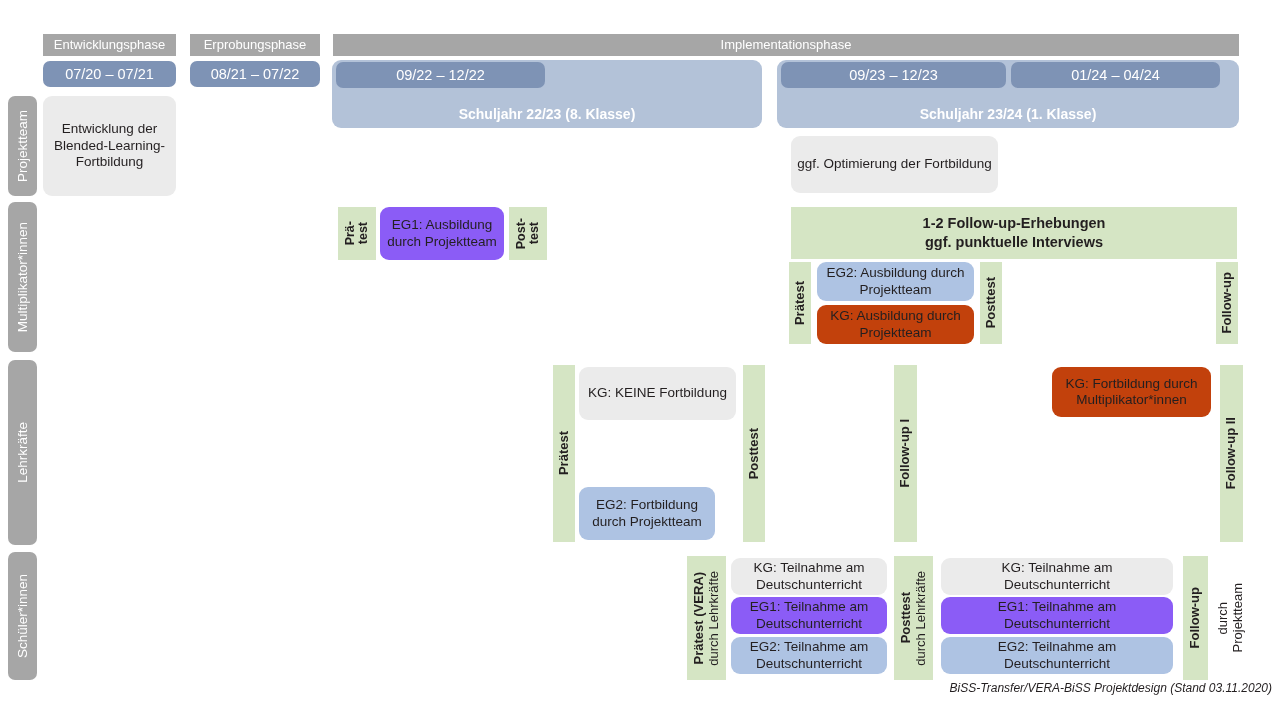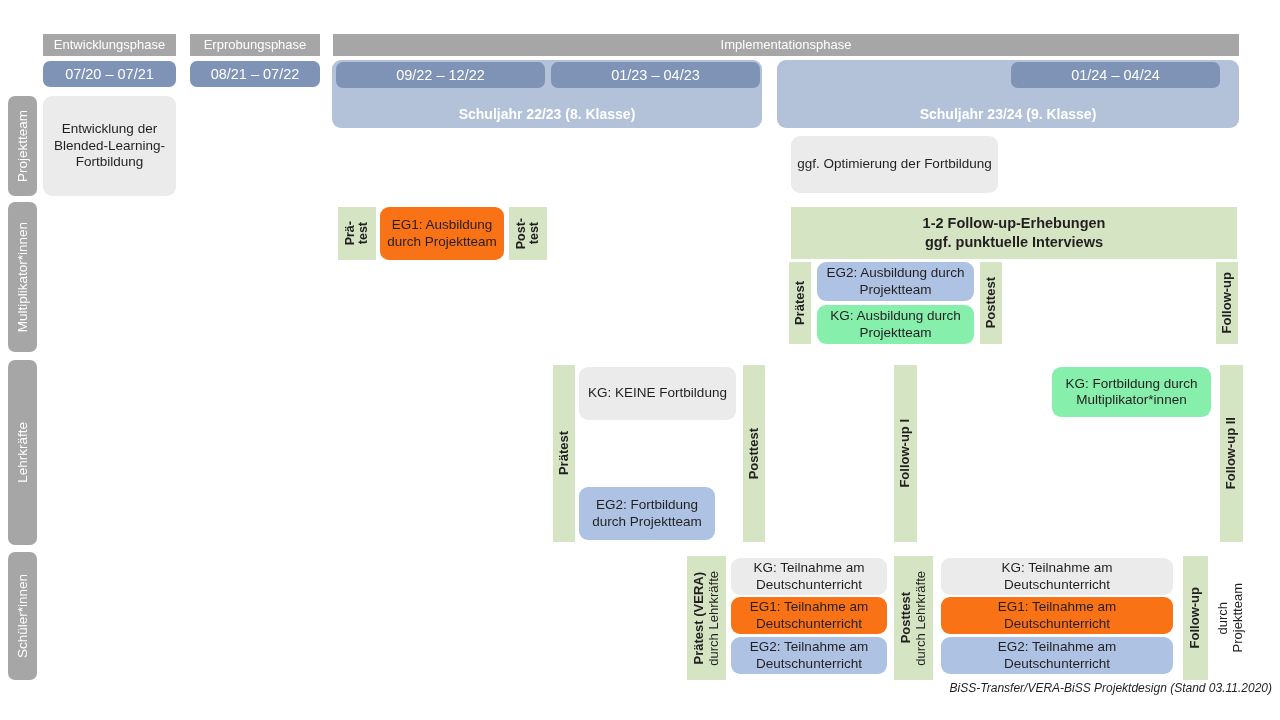--- a/index.html
+++ b/index.html
@@ -55,22 +55,22 @@
 
   
   .card{
     border-radius:9px;
     display:flex;align-items:center;justify-content:center;
     text-align:center;line-height:1.22;
     font-size:13.5px;
     padding:2px 6px;
   }
   .card.grey      {background:#ebebeb;}
-  .card.grey-dark {background:#86efac;}
-  .card.blue-dark {background:#f97316;}
+  .card.grey-dark {background:#c2410c;}
+  .card.blue-dark {background:#8b5cf6;}
   .card.blue-light{background:#aec3e3;}
 
   
   .vband{
     background:#d5e5c4;
     display:flex;align-items:center;justify-content:center;
     overflow:visible;
   }
   .vband .vtext{
     writing-mode:vertical-rl;transform:rotate(180deg);
@@ -116,25 +116,25 @@
   <div class="abs phase-head" style="left:333px;top:34px;width:906px;height:22px;">Implementationsphase</div>
 
   <div class="abs period" style="left:43px;top:61px;width:133px;height:26px;">07/20 – 07/21</div>
 
   <div class="abs period" style="left:190px;top:61px;width:130px;height:26px;">08/21 – 07/22</div>
 
   <div class="abs schoolyear" style="left:332px;top:60px;width:430px;height:68px;">
     <div class="schoolyear-label">Schuljahr 22/23 (8. Klasse)</div>
   </div>
   <div class="abs period" style="left:336px;top:62px;width:209px;height:26px;">09/22 – 12/22</div>
-  <div class="abs period" style="left:551px;top:62px;width:209px;height:26px;">01/23 – 04/23</div>
 
   <div class="abs schoolyear" style="left:777px;top:60px;width:462px;height:68px;">
-    <div class="schoolyear-label">Schuljahr 23/24 (9. Klasse)</div>
-  </div>
+    <div class="schoolyear-label">Schuljahr 23/24 (1. Klasse)</div>
+  </div>
+  <div class="abs period" style="left:781px;top:62px;width:225px;height:26px;">09/23 – 12/23</div>
   <div class="abs period" style="left:1011px;top:62px;width:209px;height:26px;">01/24 – 04/24</div>
 
   <div class="abs rowlabel" style="left:8px;top:96px;width:29px;height:100px;">
     <span>Projektteam</span>
   </div>
   <div class="abs rowlabel" style="left:8px;top:202px;width:29px;height:150px;">
     <span>Multiplikator*innen</span>
   </div>
   <div class="abs rowlabel" style="left:8px;top:360px;width:29px;height:185px;">
     <span>Lehrkräfte</span>

